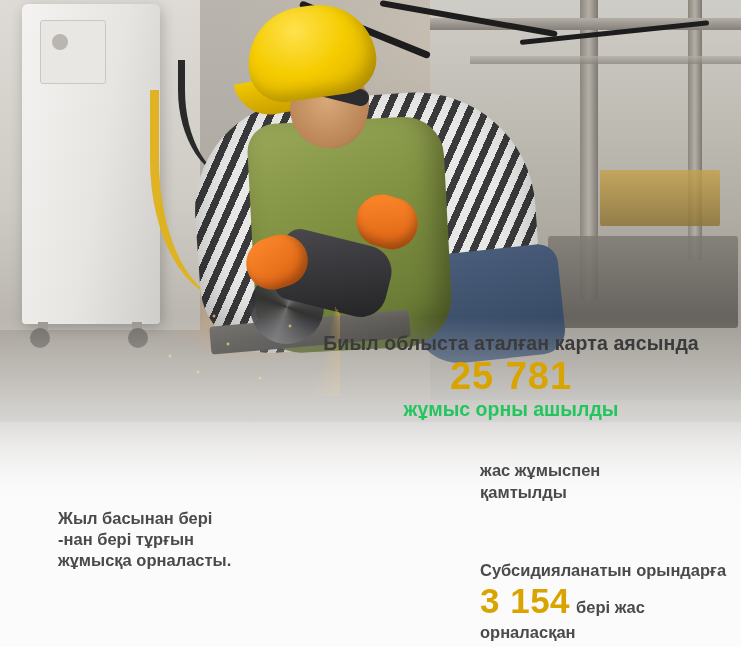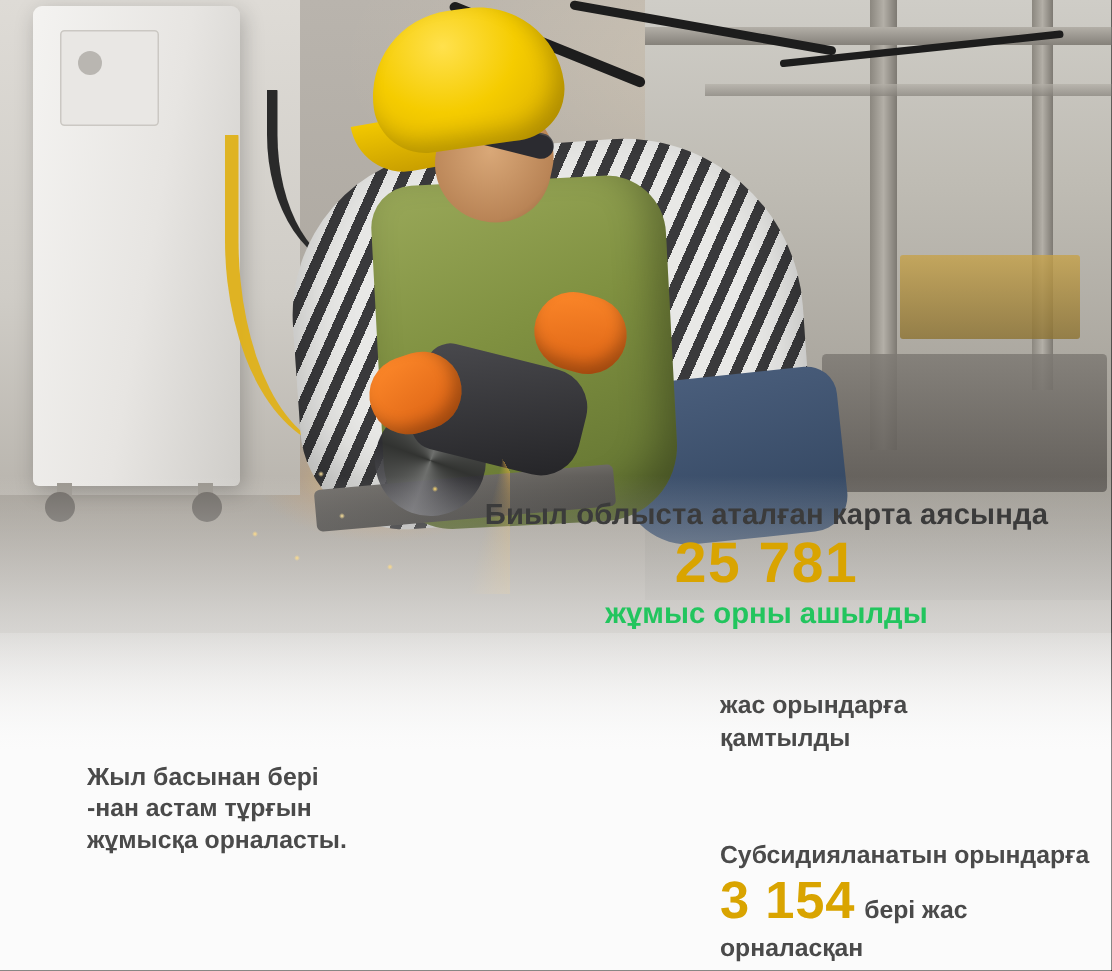--- a/index.html
+++ b/index.html
@@ -262,30 +262,30 @@
     <div class="headline-top">Биыл облыста аталған карта аясында</div>
     <div class="big-number">25 781</div>
     <div class="headline-bottom">жұмыс орны ашылды</div>
   </div>
 
   <div class="stats">
 
     <div class="col col-left r1">
       <div class="stat-label">Жыл басынан бері</div>
       <div class="stat-line">
-        <span class="stat-suffix">-нан астам тұрғын</span>
+        <span class="stat-suffix">-нан бері тұрғын</span>
       </div>
       <div class="stat-after">жұмысқа орналасты.</div>
     </div>
 
 
     <div class="col col-right r1">
       <div class="stat-label"></div>
       <div class="stat-line">
-        <span class="stat-suffix">жас орындарға</span>
+        <span class="stat-suffix">жас жұмыспен</span>
       </div>
       <div class="stat-after">қамтылды</div>
     </div>
 
     <div class="col col-right r2">
       <div class="stat-label">Субсидияланатын орындарға</div>
       <div class="stat-line">
         <span class="stat-number">3 154</span>
         <span class="stat-suffix">бері жас</span>
       </div>

